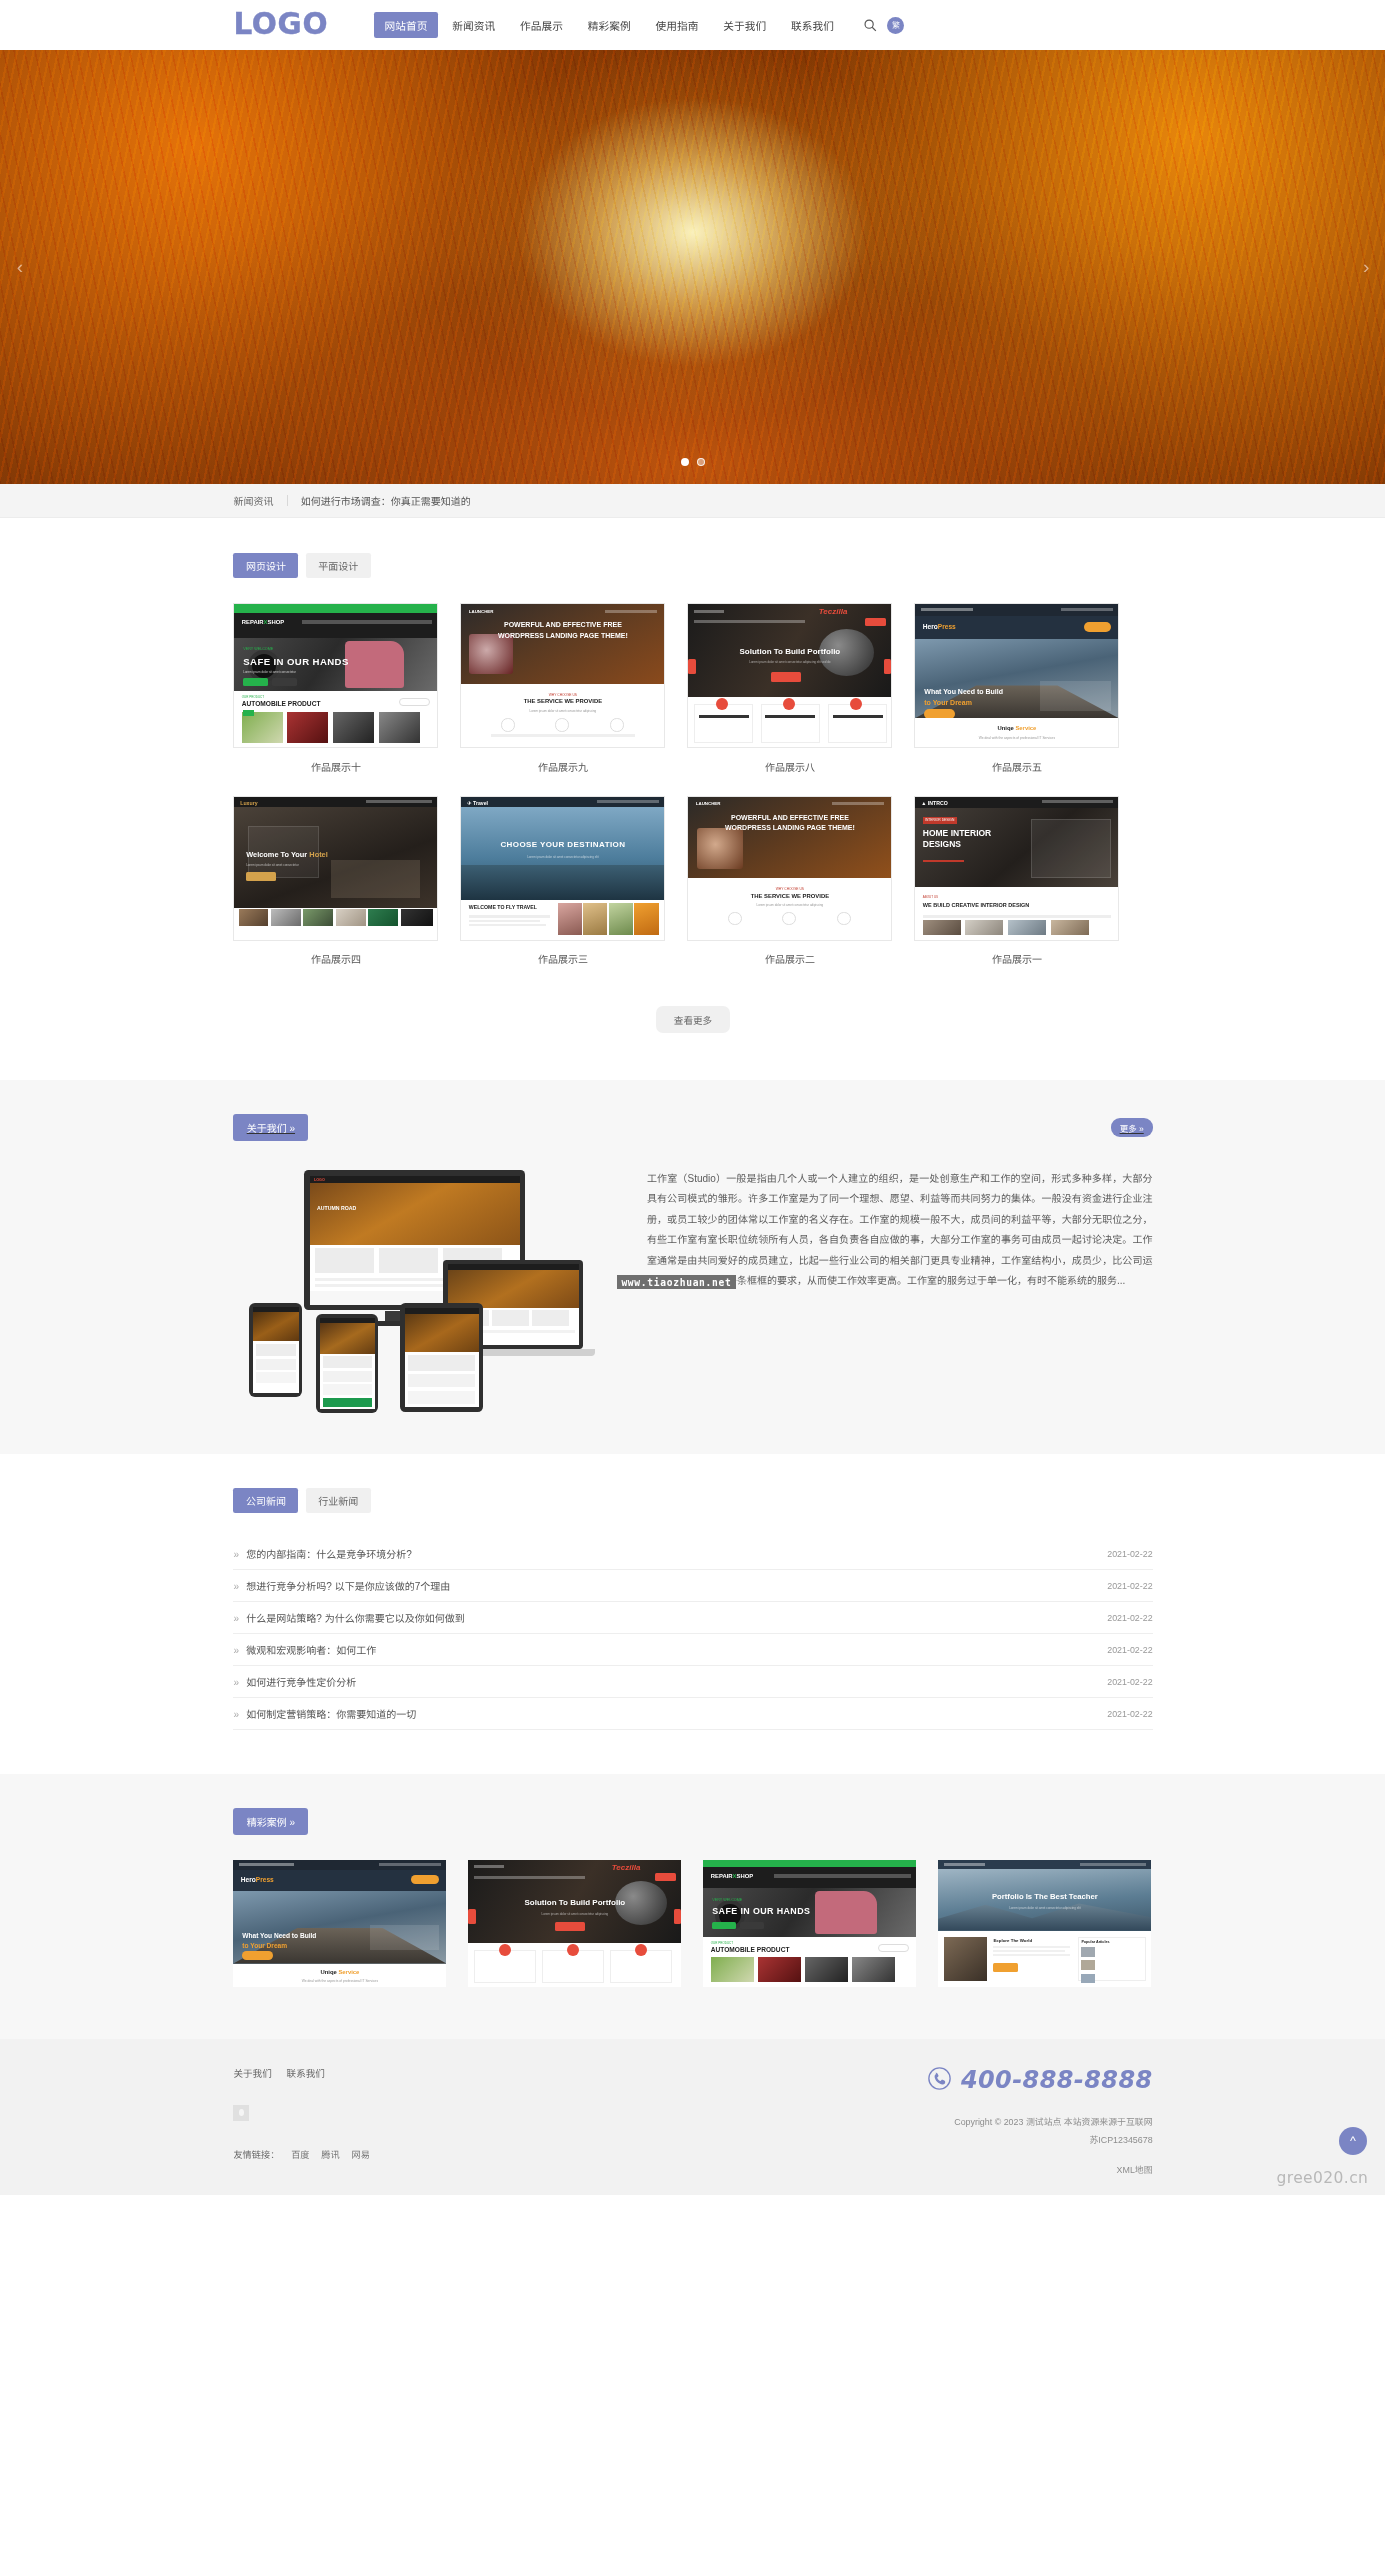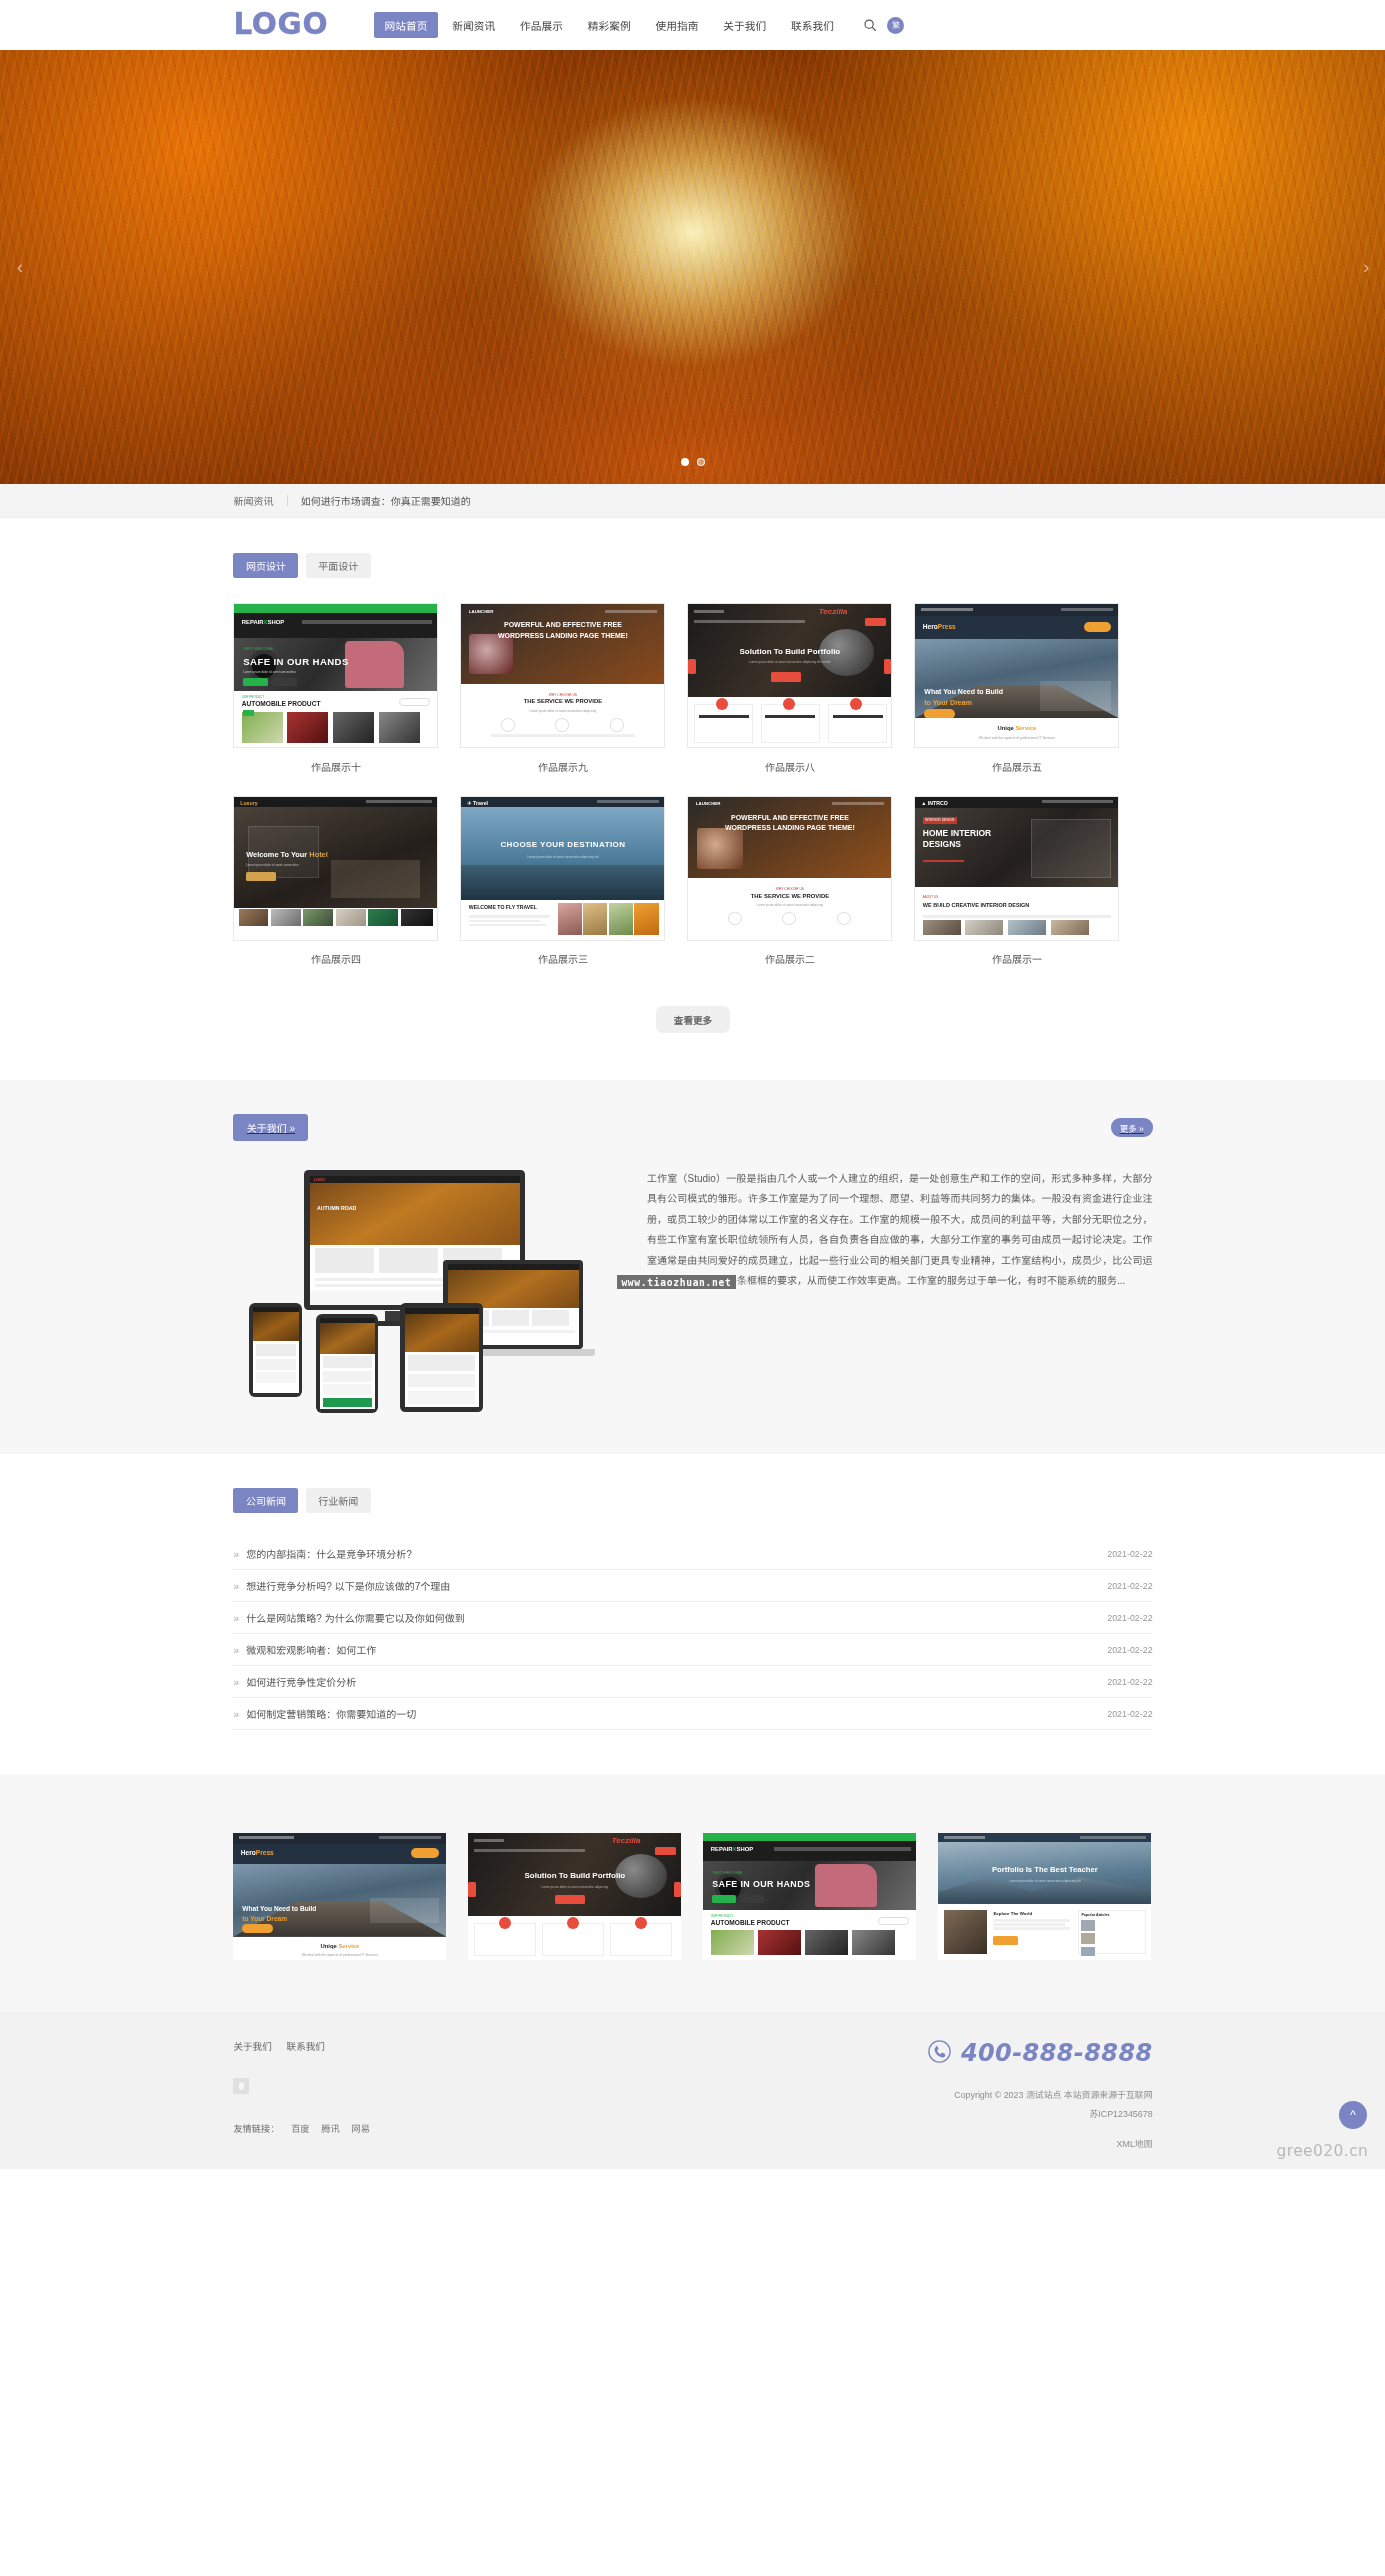--- a/index.html
+++ b/index.html
@@ -158,21 +158,21 @@
   .m { position:absolute; inset:0; font-family:"Liberation Sans", sans-serif; }
   .m-bar { position:absolute; left:0; right:0; top:0; height:8.9px; }
   .m-title { position:absolute; color:#fff; font-weight:bold; }
   .m-btn { position:absolute; border-radius:1.5px; }
   .m-strip { position:absolute; left:0; right:0; background:#fff; }
   .m-card { position:absolute; background:#fff; }
 
   .more-wrap { display: flex; justify-content: center; margin-top: 40px; }
   .btn-more {
     background: #f0f0f0; color: #666; font-size: 9.6px;
-    padding: 6.6px 17.7px; border-radius: 7px; cursor: pointer; font-weight: bold;
+    padding: 6.6px 17.7px; border-radius: 7px; cursor: pointer;
   }
 
   
   .sec-about { background: #f7f7f7; padding: 34px 0 44px; }
   .about-head { display: flex; align-items: center; justify-content: space-between; margin: 0 8.9px 25px 8.9px; text-decoration: underline; }
   .pill {
     background: #7b85c4; color: #fff; font-size: 10px;
     padding: 5.9px 13.3px; border-radius: 3px; cursor: pointer;
     display: inline-block;
   }
@@ -612,20 +612,23 @@
       <div class="news-item">
         <span class="t">如何制定营销策略：你需要知道的一切</span>
         <span class="d">2021-02-22</span>
       </div>
     </div>
   </div>
 </div>
 
 <div class="sec-cases">
   <div class="wrap">
+    <div style="margin-left:8.9px">
+      <div class="pill">精彩案例 »</div>
+    </div>
     <div class="case-grid">
 
       <div class="case-thumb">
         <div class="m" style="background:#fff">
           <div style="position:absolute;top:0;left:0;right:0;height:10.3px;background:#1f2833"></div>
           <div style="position:absolute;top:3px;left:5.9px;width:55px;height:3px;background:rgba(255,255,255,.4)"></div>
           <div style="position:absolute;top:3px;right:5.9px;width:62px;height:3px;background:rgba(255,255,255,.3)"></div>
           <div style="position:absolute;top:10.3px;left:0;right:0;height:20.7px;background:#243140"></div>
           <div style="position:absolute;top:16px;left:7.4px;color:#fff;font-size:6.6px;font-weight:bold">Hero<span style="color:#f0a030">Press</span></div>
           <div class="m-btn" style="top:14.8px;right:7.4px;width:28px;height:9.6px;background:#f0a030;border-radius:5.2px"></div>

